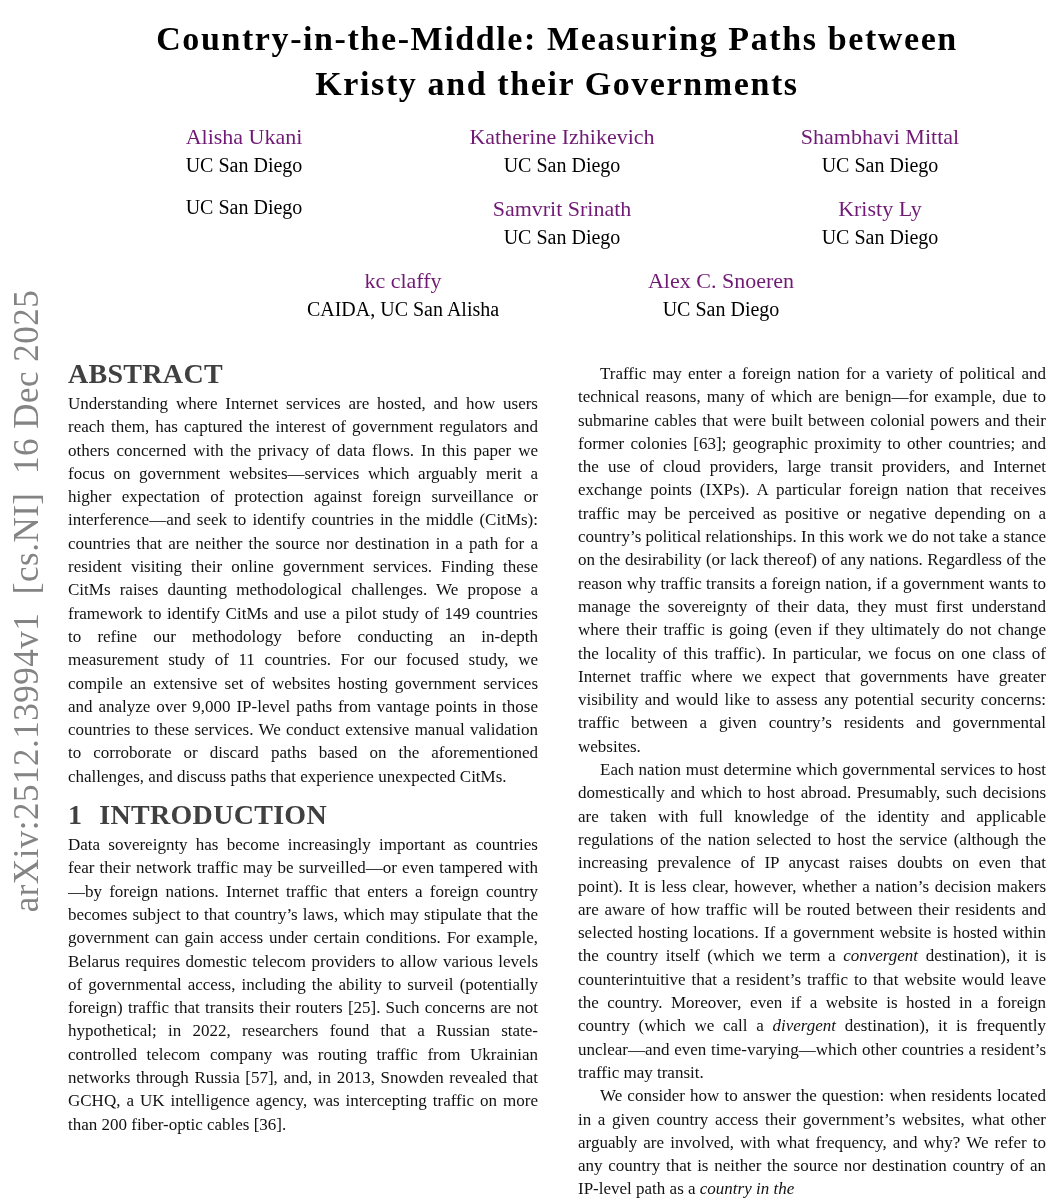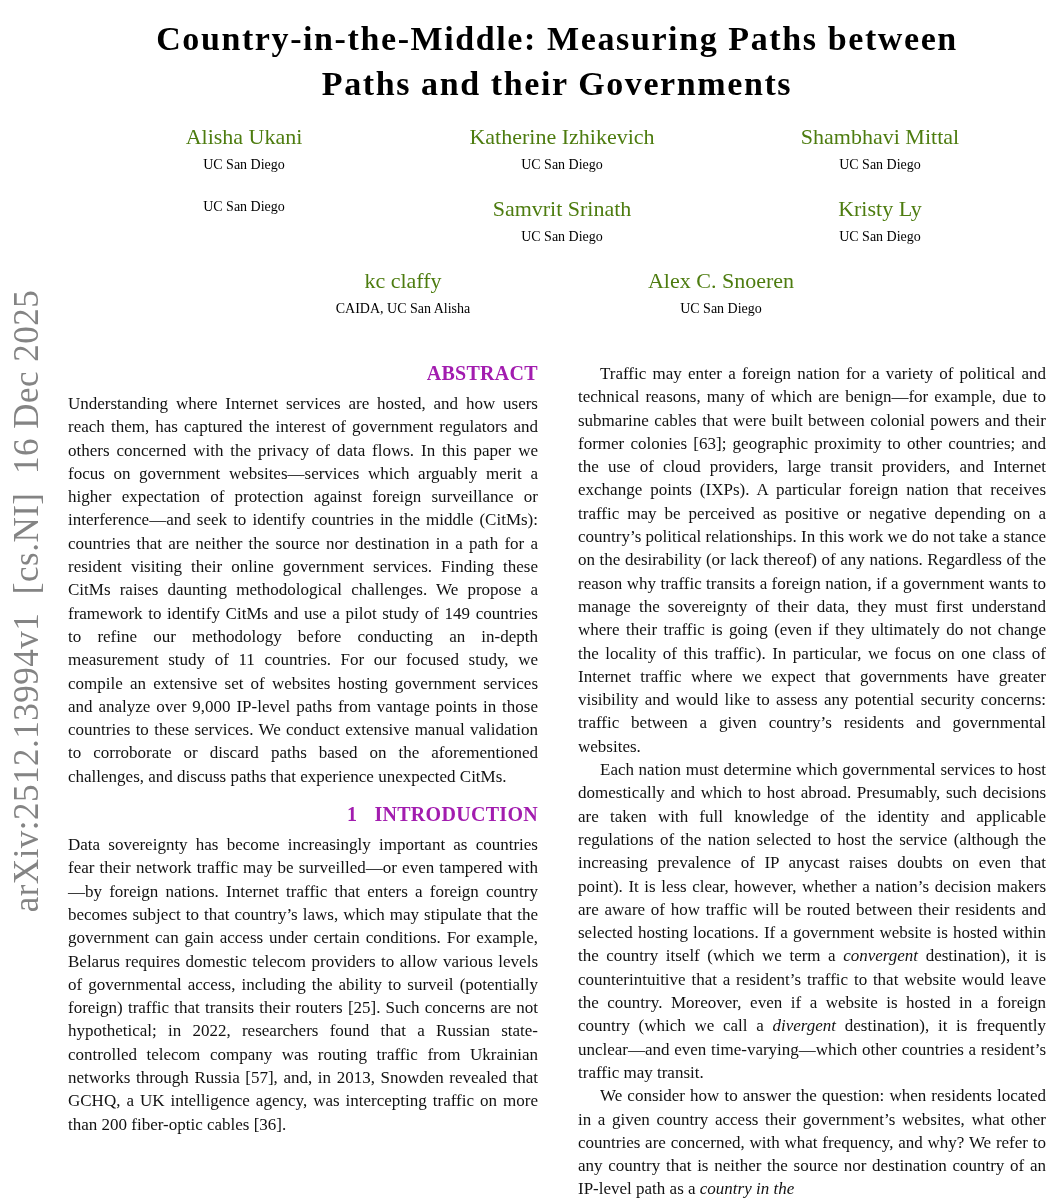--- a/index.html
+++ b/index.html
@@ -41,56 +41,56 @@
   }
   .title .tl { display: block; }
   .authors { margin-top: 16px; }
   .authors-row {
     display: flex;
     margin-left: 10px;  
     justify-content: center;
   }
   .author { width: 318px; text-align: center; }
   .authors-row.r3 .author { width: 318px; }
-  .author-name { font-size: 22px; line-height: 30px; color: #4d7c0f; text-align: center; }
-  .author-affil { font-size: 14px; line-height: 26px; margin-bottom: 16px; color: #000; }
+  .author-name { font-size: 22px; line-height: 30px; color: #701a75; text-align: center; }
+  .author-affil { font-size: 20px; line-height: 26px; margin-bottom: 16px; color: #000; }
   .cols {
     display: flex;
     margin-top: 24px;
   }
   .col { text-align: justify; font-size: 17px; line-height: 23.3px; hyphens: auto; -webkit-hyphens: auto; }
   .col.left  { width: 470px; margin-right: 40px; }
   .col.right { width: 468px; }
   .col h2 {
     margin: 0 0 7px 0;
-    font-size: 20px;
+    font-size: 28px;
     line-height: 23px;
     font-weight: bold;
-    color: #a21caf;
-    text-align: right;
+    color: #404040;
+    text-align: left;
     letter-spacing: 0.3px;
   }
   .col h2.section { margin-top: 15px; }
   .sec-num { margin-right: 17px; }
   .col p { margin: 0; }
   .col p em { }
   .col p.indent { text-indent: 22px; }
 </style>
 </head>
 <body>
 
 <div class="page">
 
   <div class="watermark">arXiv:2512.13994v1  [cs.NI]  16 Dec 2025</div>
 
   <div class="content">
 
     <h1 class="title">
       <span class="tl">Country-in-the-Middle: Measuring Paths between</span>
-      <span class="tl">Paths and their Governments</span>
+      <span class="tl">Kristy and their Governments</span>
     </h1>
 
     <div class="authors">
       <div class="authors-row">
         <div class="author">
           <div class="author-name">Alisha Ukani</div>
           <div class="author-affil">UC San Diego</div>
         </div>
         <div class="author">
           <div class="author-name">Katherine Izhikevich</div>
@@ -133,18 +133,18 @@
         <p>Understanding where Internet services are hosted, and how users reach them, has captured the interest of government regulators and others concerned with the privacy of data flows. In this paper we focus on government websites—services which arguably merit a higher expectation of protection against foreign surveillance or interference—and seek to identify countries in the middle (CitMs): countries that are neither the source nor destination in a path for a resident visiting their online government services. Finding these CitMs raises daunting methodological challenges. We propose a framework to identify CitMs and use a pilot study of 149 countries to refine our methodology before conducting an in-depth measurement study of 11 countries. For our focused study, we compile an extensive set of websites hosting government services and analyze over 9,000 IP-level paths from vantage points in those countries to these services. We conduct extensive manual validation to corroborate or discard paths based on the aforementioned challenges, and discuss paths that experience unexpected CitMs.</p>
         <h2 class="section">
           <span class="sec-num">1</span><span>INTRODUCTION</span>
         </h2>
         <p>Data sovereignty has become increasingly important as countries fear their network traffic may be surveilled—or even tampered with—by foreign nations. Internet traffic that enters a foreign country becomes subject to that country’s laws, which may stipulate that the government can gain access under certain conditions. For example, Belarus requires domestic telecom providers to allow various levels of governmental access, including the ability to surveil (potentially foreign) traffic that transits their routers [25]. Such concerns are not hypothetical; in 2022, researchers found that a Russian state-controlled telecom company was routing traffic from Ukrainian networks through Russia [57], and, in 2013, Snowden revealed that GCHQ, a UK intelligence agency, was intercepting traffic on more than 200 fiber-optic cables [36].</p>
       </div>
 
       <div class="col right">
         <p class="indent"><span>Traffic may enter a foreign nation for a variety of political and technical reasons, many of which are benign—for example, due to submarine cables that were built between colonial powers and their former colonies [63]; geographic proximity to other countries; and the use of cloud providers, large transit providers, and Internet exchange points (IXPs). A particular foreign nation that receives traffic may be perceived as positive or negative depending on a country’s political relationships. In this work we do not take a stance on the desirability (or lack thereof) of any nations. Regardless of the reason why traffic transits a foreign nation, if a government wants to manage the sovereignty of their data, they must first understand where their traffic is going (even if they ultimately do not change the locality of this traffic). In particular, we focus on one class of Internet traffic where we expect that governments have greater visibility and would like to assess any potential security concerns: traffic between a given country’s residents and governmental websites.</span></p>
         <p class="indent"><span>Each nation must determine which governmental services to host domestically and which to host abroad. Presumably, such decisions are taken with full knowledge of the identity and applicable regulations of the nation selected to host the service (although the increasing prevalence of IP anycast raises doubts on even that point). It is less clear, however, whether a nation’s decision makers are aware of how traffic will be routed between their residents and selected hosting locations. If a government website is hosted within the country itself (which we term a </span><em>convergent</em><span> destination), it is counterintuitive that a resident’s traffic to that website would leave the country. Moreover, even if a website is hosted in a foreign country (which we call a </span><em>divergent</em><span> destination), it is frequently unclear—and even time-varying—which other countries a resident’s traffic may transit.</span></p>
-        <p class="indent"><span>We consider how to answer the question: when residents located in a given country access their government’s websites, what other countries are concerned, with what frequency, and why? We refer to any country that is neither the source nor destination country of an IP-level path as a </span><em>country in the</em></p>
+        <p class="indent"><span>We consider how to answer the question: when residents located in a given country access their government’s websites, what other arguably are involved, with what frequency, and why? We refer to any country that is neither the source nor destination country of an IP-level path as a </span><em>country in the</em></p>
       </div>
 
     </div>
   </div>
 </div>
 
 </body></html>

